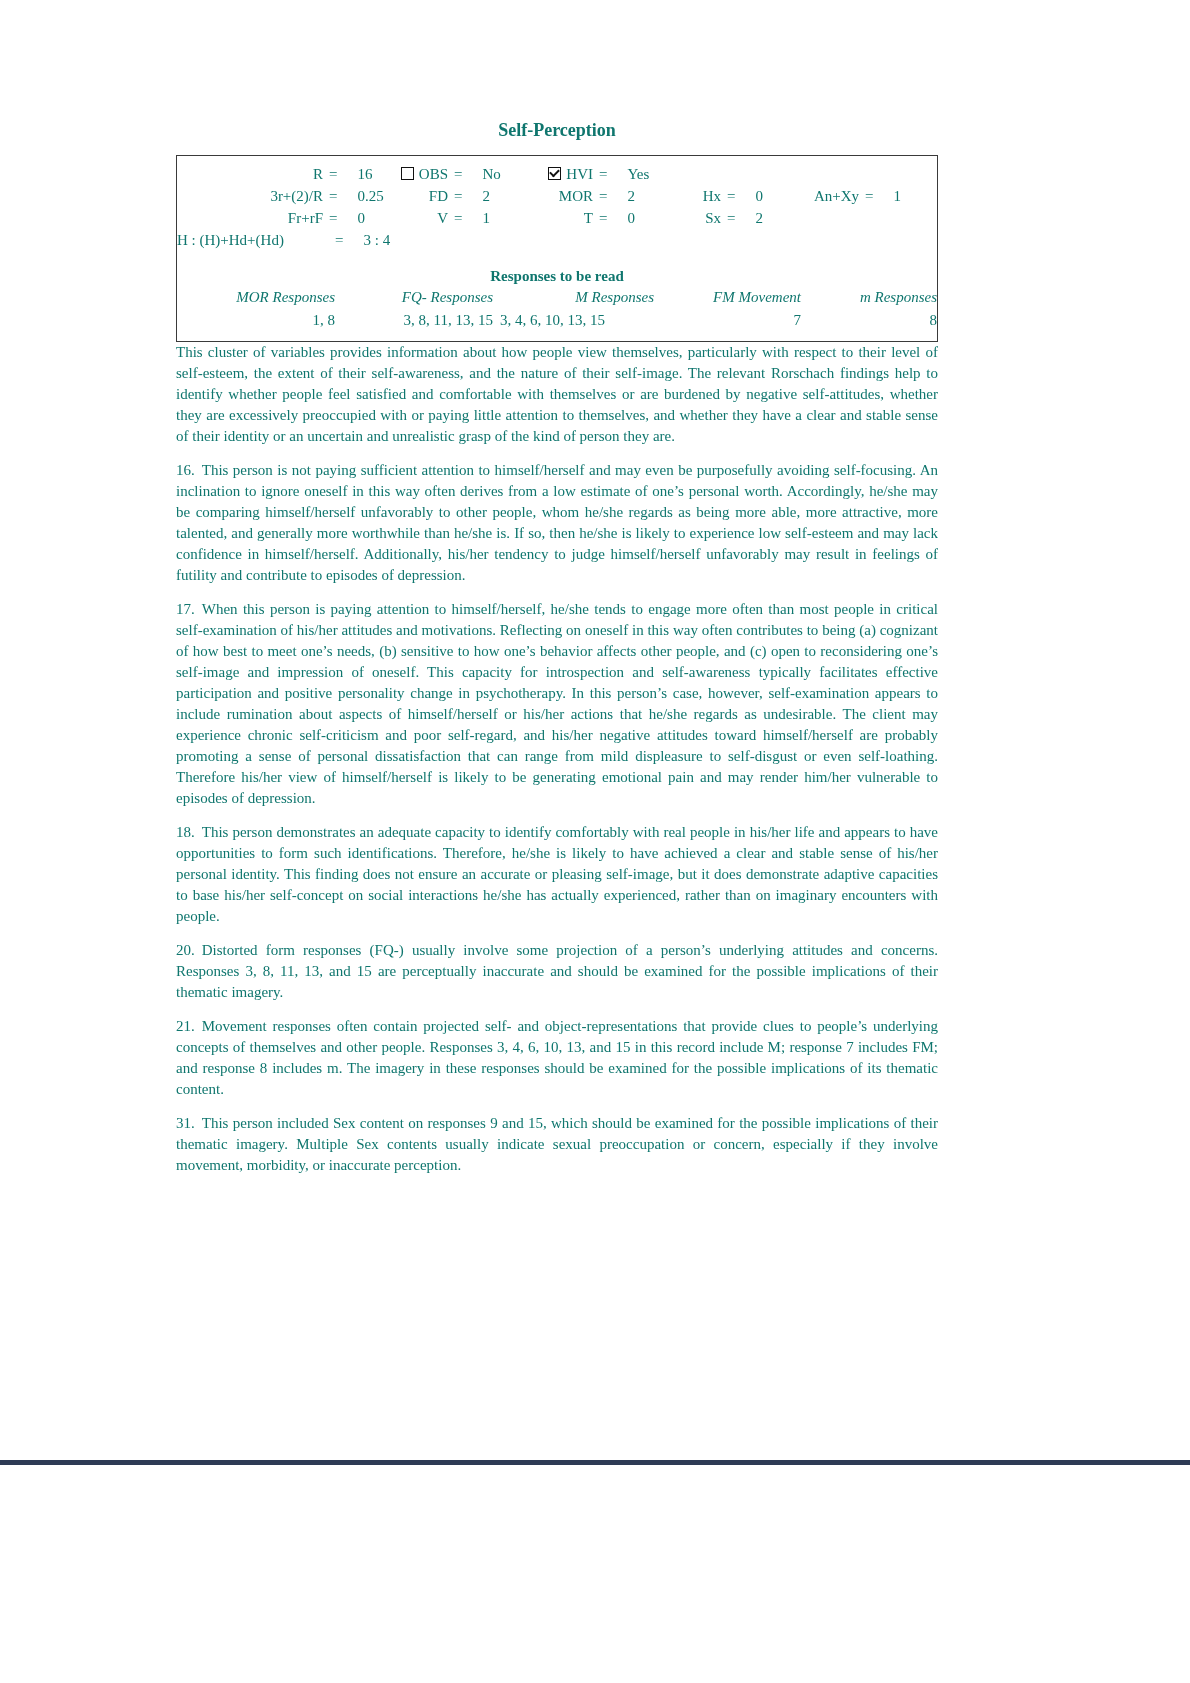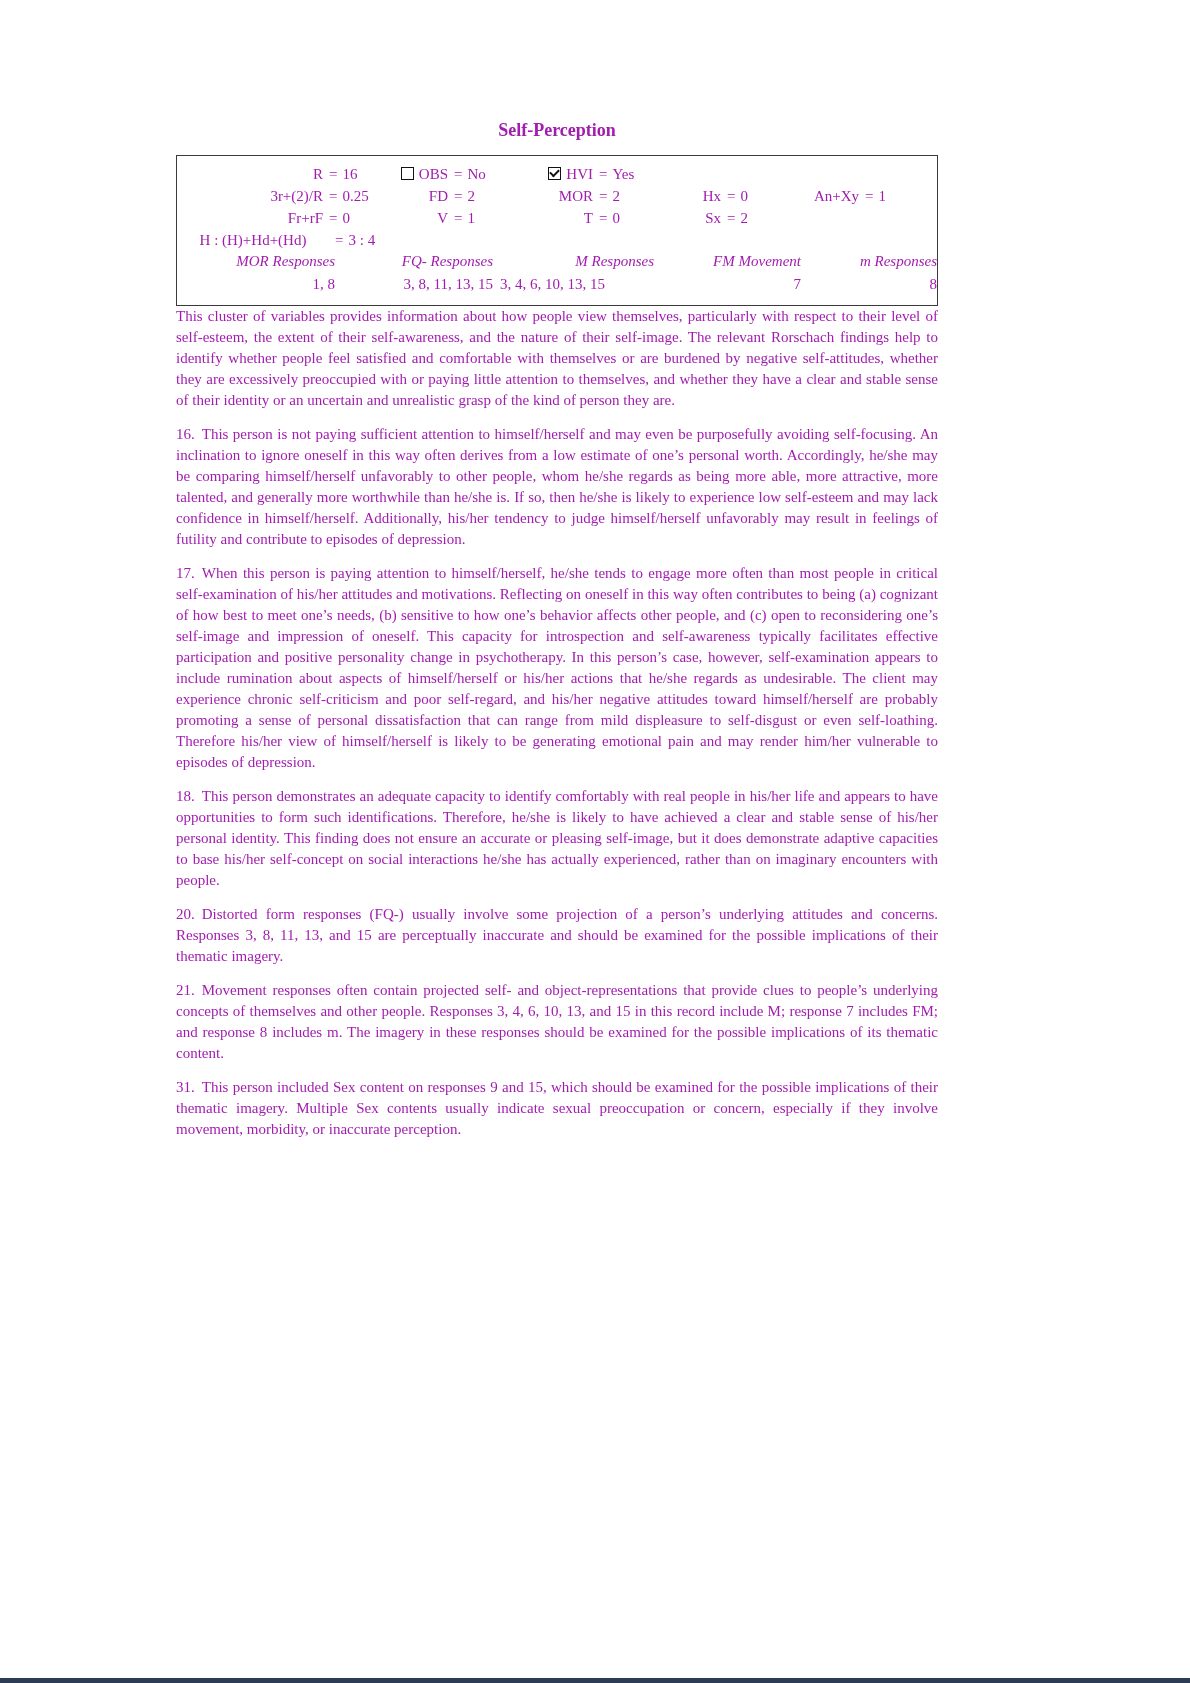--- a/index.html
+++ b/index.html
@@ -1,22 +1,22 @@
 <!DOCTYPE html>
 <html><head>
 <meta charset="utf-8">
 <style>
   html,body{margin:0;padding:0;background:#ffffff;}
   .page{
     position:relative;
     width:1190px;
-    height:1683px;
+    height:1465px;
     background:#ffffff;
     font-family:"Liberation Serif","DejaVu Serif",serif;
-    color:#a21caf;
+    color:#0f766e;
     overflow:hidden;
   }
   .content{
     position:absolute;
     left:176px;
     top:120px;
     width:762px;
   }
   .page-title{
     text-align:center;
@@ -45,21 +45,21 @@
     white-space:nowrap;
   }
   .stat-rest{
     width:58px;
     flex:none;
     text-align:left;
     padding-left:6px;
     white-space:nowrap;
   }
   .stat-rest.wide{width:74px;}
-  .stat-rest .val{margin-left:5px;text-align:right;}
+  .stat-rest .val{margin-left:20px;text-align:right;}
   .checkbox{
     display:inline-block;
     width:11px;height:11px;
     border:1.6px solid #111;
     margin-right:5px;
     position:relative;
     top:1px;
   }
   .checkbox.checked::after{
     content:"";
@@ -71,21 +71,21 @@
     transform:rotate(-45deg);
   }
   .stat-row4{
     display:flex;
     font-size:15px;
     line-height:22px;
   }
   .stat-row4 .stat-label{
     flex:none;
     width:152px;
-    text-align:center;
+    text-align:left;
   }
   .responses-title{
     text-align:center;
     font-weight:bold;
     font-size:15px;
     margin:14px 0 0 0;
     line-height:22px;
   }
   .resp-grid{
     display:grid;
@@ -179,20 +179,21 @@
           <span class="stat-label">Sx</span>
           <span class="stat-rest"><span class="eq">=</span><span class="val">2</span></span>
         </div>
       </div>
 
       <div class="stat-row4">
         <span class="stat-label">H : (H)+Hd+(Hd)</span>
         <span class="stat-rest"><span class="eq">=</span><span class="val">3 : 4</span></span>
       </div>
 
+      <div class="responses-title">Responses to be read</div>
 
       <div class="resp-grid">
         <div class="resp-col">
           <div class="resp-header">MOR Responses</div>
           <div class="resp-values">1, 8</div>
         </div>
         <div class="resp-col">
           <div class="resp-header">FQ- Responses</div>
           <div class="resp-values">3, 8, 11, 13, 15</div>
         </div>

